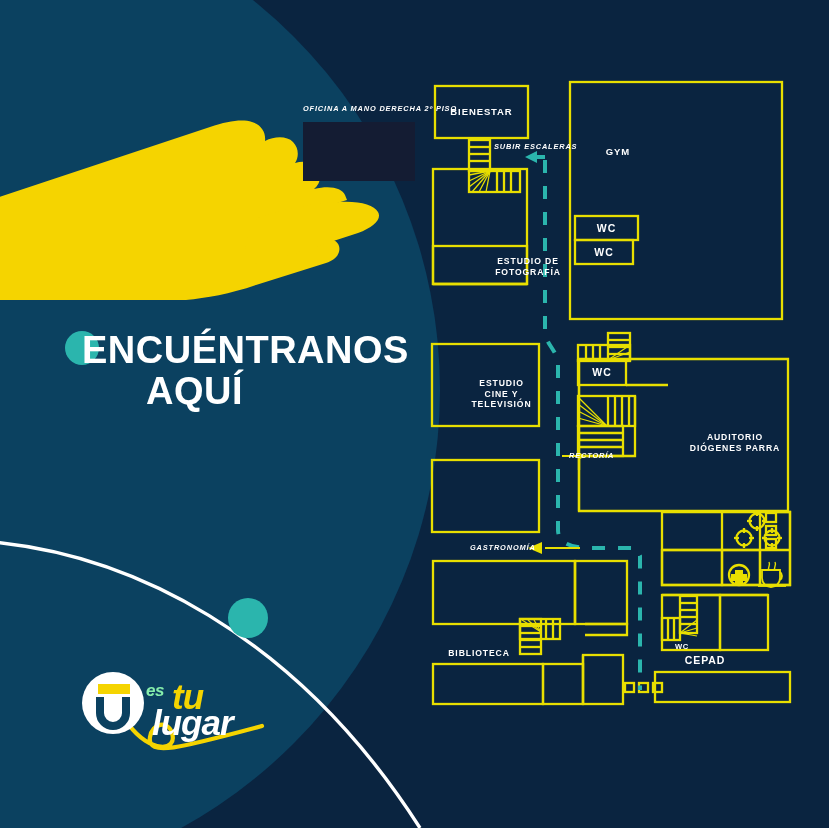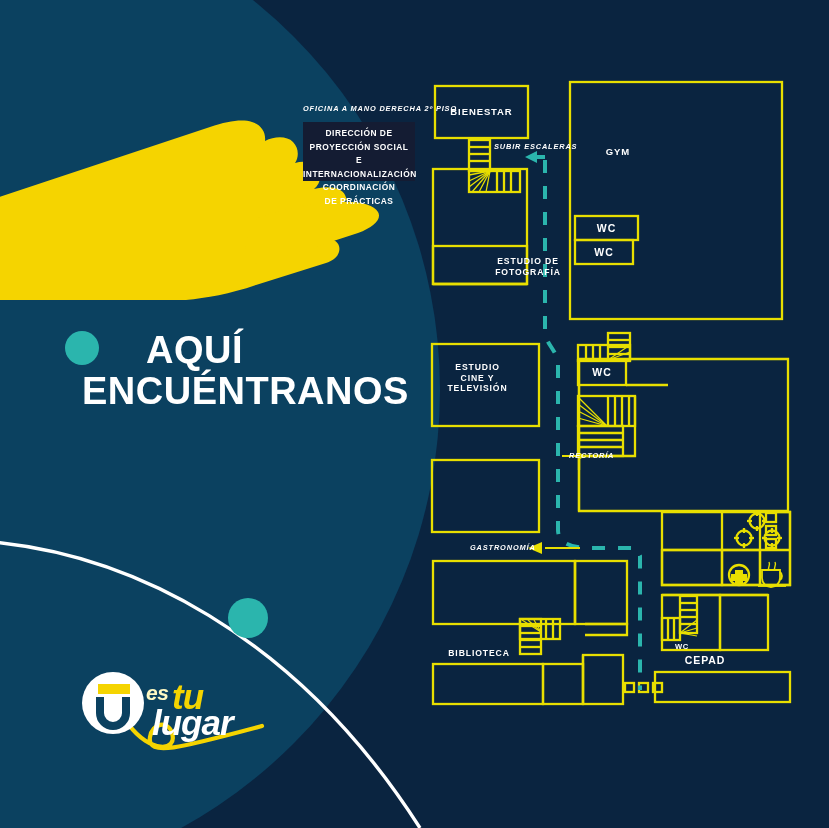--- a/index.html
+++ b/index.html
@@ -47,21 +47,21 @@
   }
   .footer-main{
     color:#ffffff;font-weight:bold;font-size:16px;letter-spacing:.6px;
     text-align:center;width:100%;
   }
   .footer-sub{
     color:#ffffff;font-weight:bold;font-size:13.5px;letter-spacing:.4px;
     text-align:center;width:100%;
   }
   .logo-word{position:absolute;font-weight:bold;font-style:italic;}
-  .lw-es{color:#fef9c3;font-size:21px;letter-spacing:-.5px;}
+  .lw-es{color:#86efac;font-size:17px;letter-spacing:-.5px;}
   .lw-tu{color:#f5d400;font-size:35px;letter-spacing:-1px;}
   .lw-lugar{color:#ffffff;font-size:35px;letter-spacing:-1px;}
 </style>
 </head>
 <body>
 
 <div id="poster">
 
   <svg id="bg-svg" viewBox="0 0 829 828">
     <rect x="0" y="0" width="829" height="828" fill="#0a2440"></rect>
@@ -318,46 +318,43 @@
     </g>
     <g>
       <line x1="545" y1="548" x2="580" y2="548" stroke="#e8df00" stroke-width="2"></line>
       <path d="M 528 548 L 542 542 L 542 554 Z" fill="#e8df00"></path>
     </g>
   </svg>
 
   <div class="txt-layer">
 
     <div style="left:82px;top:330px;width:330px;">
+      <div class="headline">ENCUÉNTRANOS</div>
       <div class="headline head2" style="text-align:center;padding-right:105px;">AQUÍ</div>
-      <div class="headline">ENCUÉNTRANOS</div>
     </div>
 
     <div class="small-note" style="left:303px;top:104px;">OFICINA A MANO DERECHA 2º PISO</div>
-    <div class="infobox-text" style="left:303px;top:127px;width:112px;">DIRECCIÓN DE
-PROYECCIÓN SOCIAL
-E INTERNACIONALIZACIÓN
-COORDINACIÓN
-DE PRÁCTICAS</div>
 
     <div class="room-label rl-10" style="left:435px;top:106px;width:93px;">BIENESTAR</div>
 
     <div class="room-label rl-10" style="left:570px;top:146px;width:60px;text-align:right;">GYM</div>
 
     <div class="room-label rl-11" style="left:575px;top:222px;width:63px;">WC</div>
     <div class="room-label rl-11" style="left:575px;top:246px;width:58px;">WC</div>
 
     <div class="room-label rl-9" style="left:433px;top:256px;width:94px;margin-left:48px;">ESTUDIO DE
 FOTOGRAFÍA</div>
 
-    <div class="room-label rl-9" style="left:432px;top:362px;width:91px;">ESTUDIO
+    <div class="room-label rl-9" style="left:432px;top:378px;width:91px;padding-left:24px;">ESTUDIO
 CINE Y TELEVISIÓN</div>
 
     <div class="room-label rl-11" style="left:578px;top:366px;width:48px;">WC</div>
 
+    <div class="room-label rl-9" style="left:645px;top:432px;width:180px;">AUDITORIO
+DIÓGENES PARRA</div>
 
     <div class="room-label rl-8" style="left:662px;top:642px;width:40px;">WC</div>
 
     <div class="room-label rl-11" style="left:660px;top:654px;width:90px;">CEPAD</div>
 
     <div class="room-label rl-9" style="left:433px;top:648px;width:92px;">BIBLIOTECA</div>
 
     <div class="small-note" style="left:494px;top:142px;">SUBIR ESCALERAS</div>
     <div class="small-note" style="left:569px;top:451px;">RECTORÍA</div>
     <div class="small-note" style="left:470px;top:543px;">GASTRONOMÍA</div>

